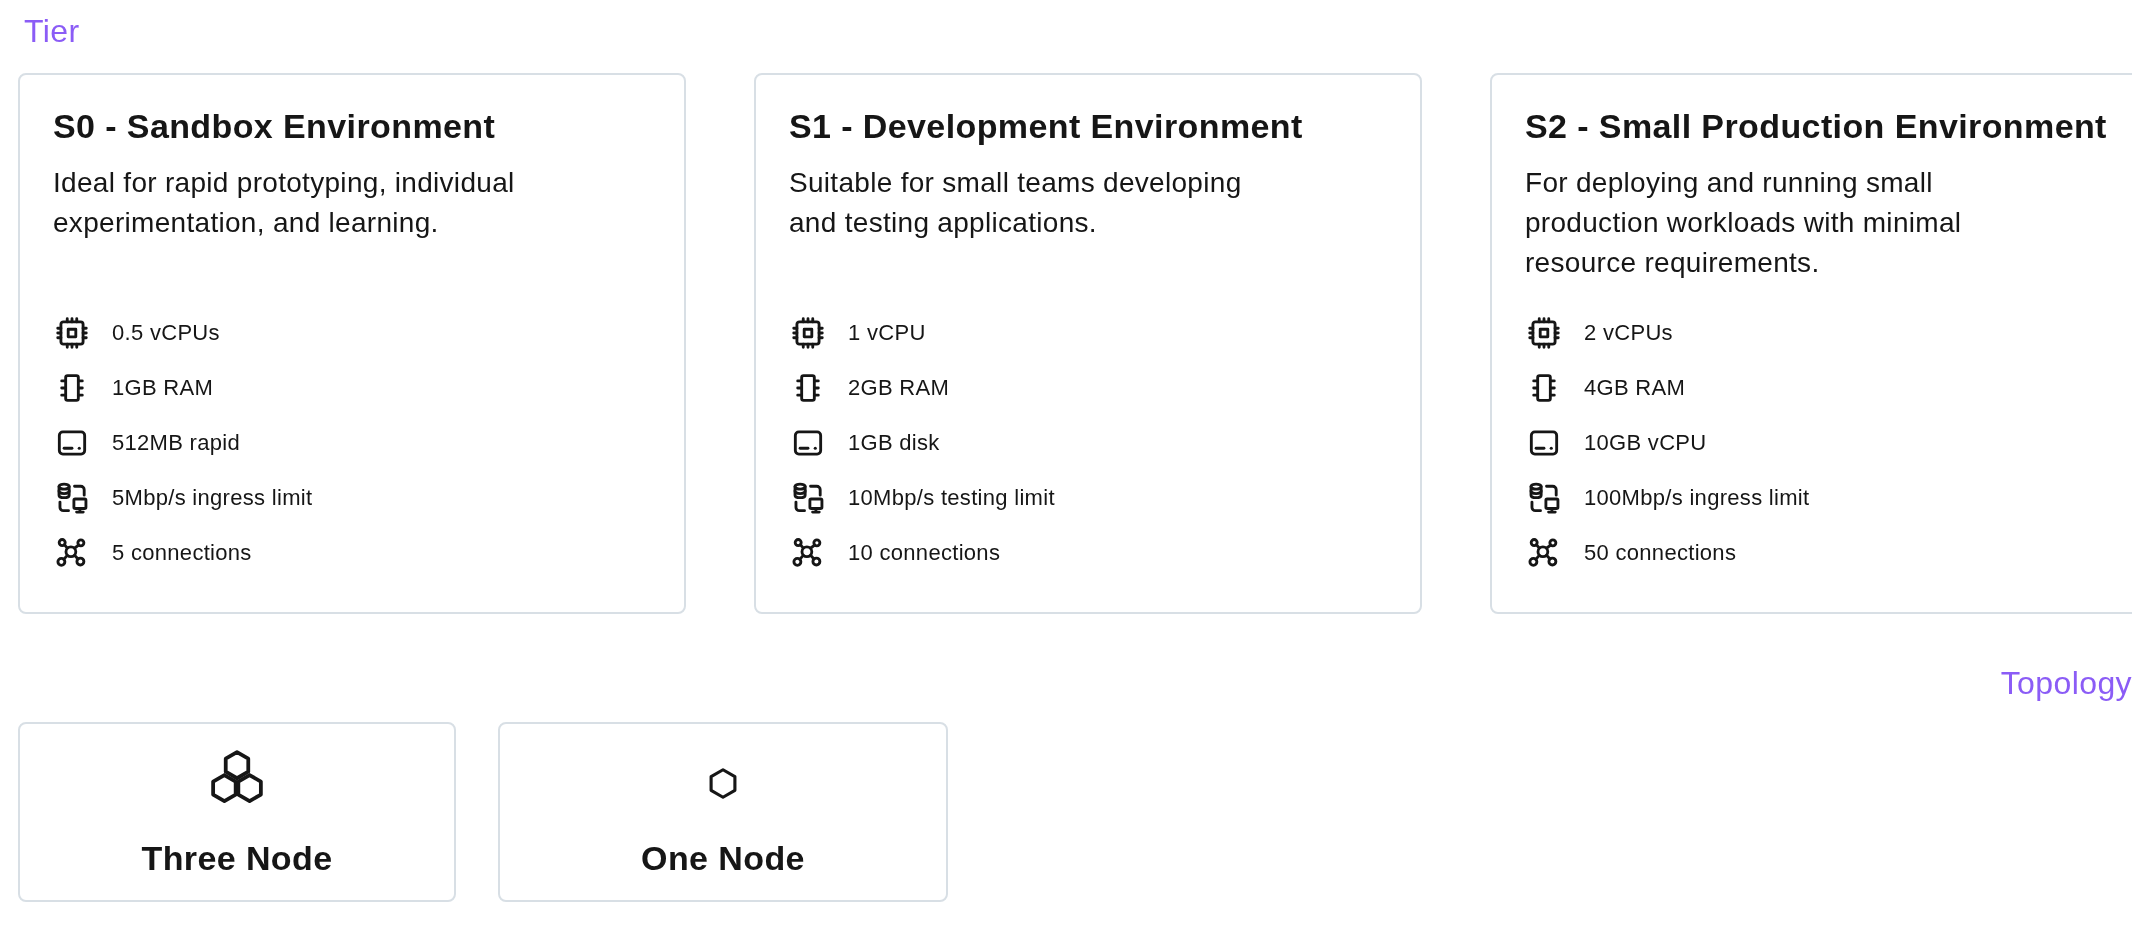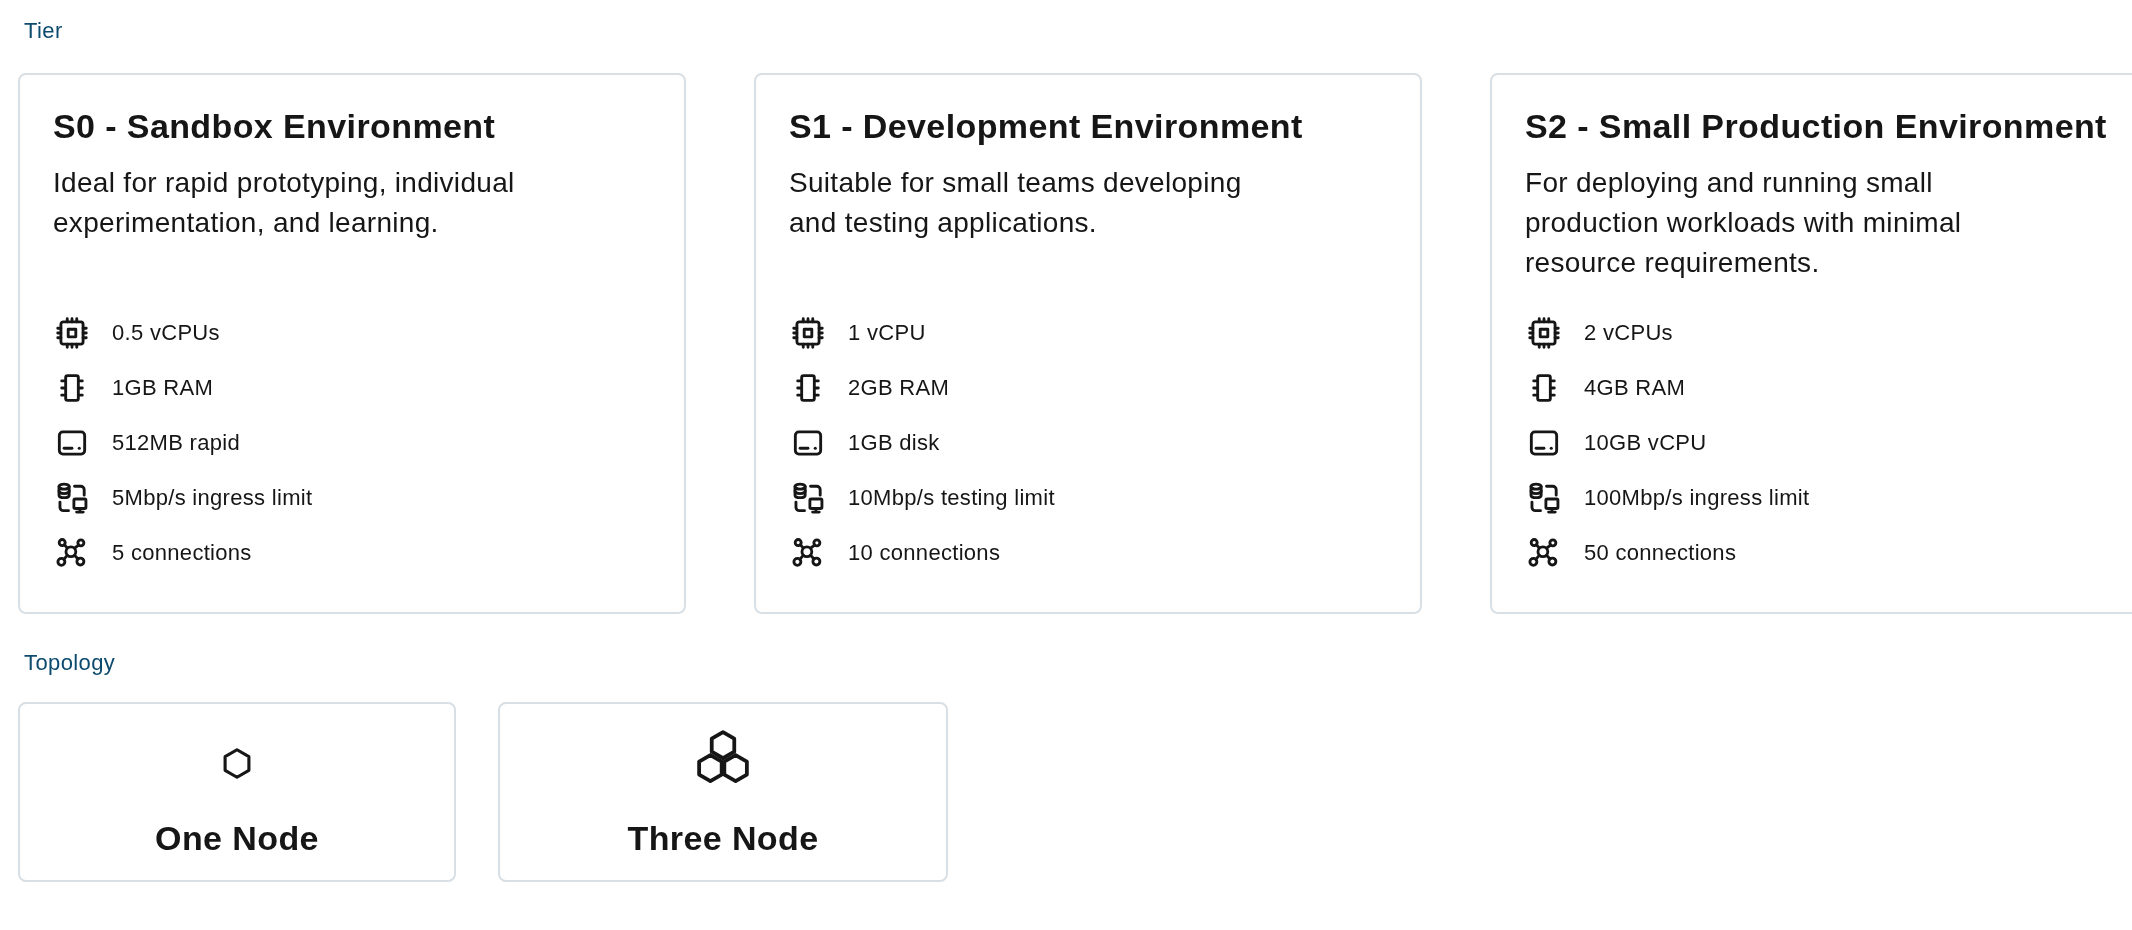--- a/index.html
+++ b/index.html
@@ -10,25 +10,25 @@
     background: #ffffff;
     overflow: hidden;
     font-family: "Liberation Sans", sans-serif;
     color: #161616;
   }
   .page {
     padding: 10px 0 0 18px;
     box-sizing: border-box;
   }
   .section-label {
-    font-size: 22px;
+    font-size: 32px;
     line-height: 42px;
     font-weight: 400;
     letter-spacing: 0.4px;
-    color: #0c4a6e;
+    color: #8b5cf6;
     margin: 0 0 0 6px;
   }
   .card {
     background: #ffffff;
     border: 2px solid #d8dfe5;
     border-radius: 8px;
     box-sizing: border-box;
     cursor: pointer;
   }
   
@@ -72,21 +72,21 @@
     height: 38px;
   }
   .spec-icon { width: 38px; height: 38px; flex: none; }
   .spec-icon svg { width: 38px; height: 38px; display: block; }
   .spec-label {
     font-size: 22px;
     letter-spacing: 0.3px;
     white-space: nowrap;
   }
   
-  .topology-label { margin-top: 28px; }
+  .topology-label { margin-top: 48px; text-align: right; }
   .topo-grid {
     margin-top: 18px;
     display: flex;
     gap: 42px;
   }
   .topo-card {
     width: 438px;
     height: 180px;
     padding: 22px 0 24px 0;
     display: flex;
@@ -305,34 +305,34 @@
     <span class="spec-label">50 connections</span>
   </li>
           </ul>
   </div>
       </div>
   </section>
 
   <section>
     <h2 class="section-label topology-label">Topology</h2>
     <div class="topo-grid" id="topo-grid">
-        <div class="card topo-card">
-    <span class="topo-icon-box">
-            <svg viewBox="0 0 24 25" fill="none" stroke="currentColor" stroke-width="2.2" stroke-linejoin="round" style="width:34px;height:37px;display:block">
-              <path d="M12 2.8 20.4 7.65v9.7L12 22.2 3.6 17.35v-9.7Z"></path>
-            </svg>
-          </span>
-    <div class="topo-label">One Node</div>
-  </div>
         <div class="card topo-card">
     <span class="topo-icon-box">
             <svg viewBox="0 0 50 50" fill="none" stroke="currentColor" stroke-width="2.7" stroke-linejoin="round" style="width:70px;height:70px;display:block">
               <path d="M25 3l8.05 4.65v9.3L25 21.6l-8.05-4.65v-9.3Z"></path>
               <path d="M16 19.3l8.05 4.65v9.3L16 37.9l-8.05-4.65v-9.3Z"></path>
               <path d="M34 19.3l8.05 4.65v9.3L34 37.9l-8.05-4.65v-9.3Z"></path>
             </svg>
           </span>
     <div class="topo-label">Three Node</div>
   </div>
+        <div class="card topo-card">
+    <span class="topo-icon-box">
+            <svg viewBox="0 0 24 25" fill="none" stroke="currentColor" stroke-width="2.2" stroke-linejoin="round" style="width:34px;height:37px;display:block">
+              <path d="M12 2.8 20.4 7.65v9.7L12 22.2 3.6 17.35v-9.7Z"></path>
+            </svg>
+          </span>
+    <div class="topo-label">One Node</div>
+  </div>
       </div>
   </section>
 
 </div>
 
 </body></html>

